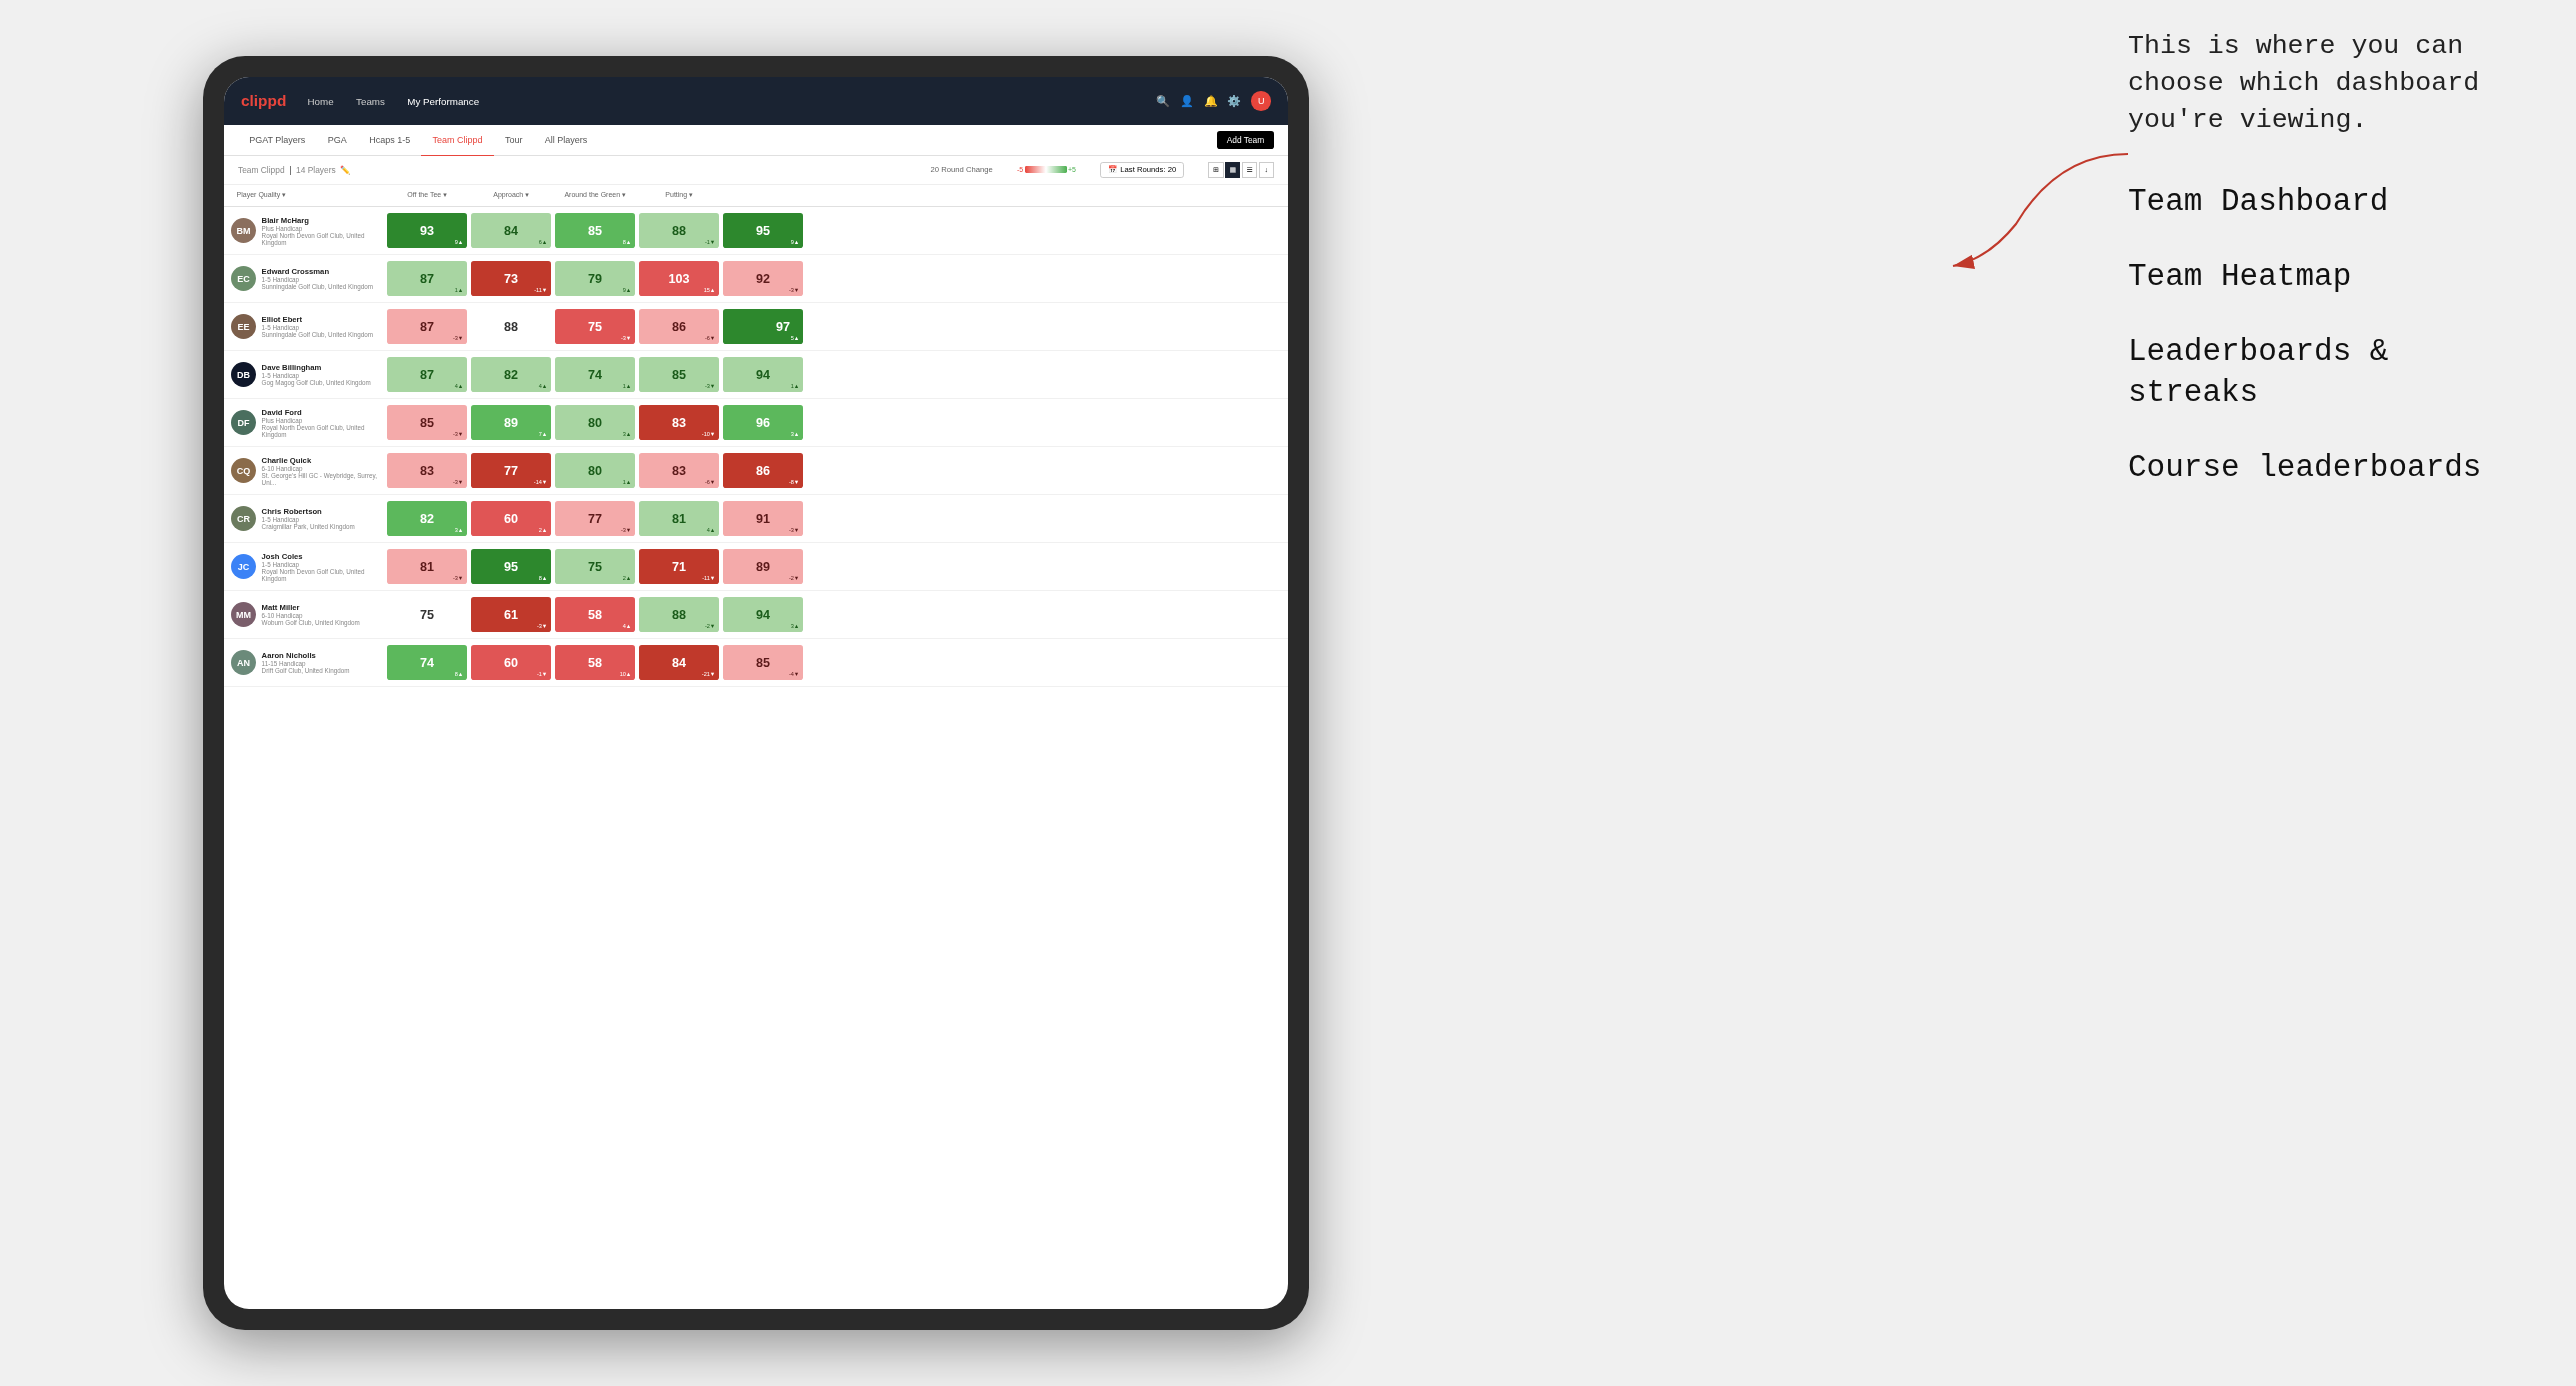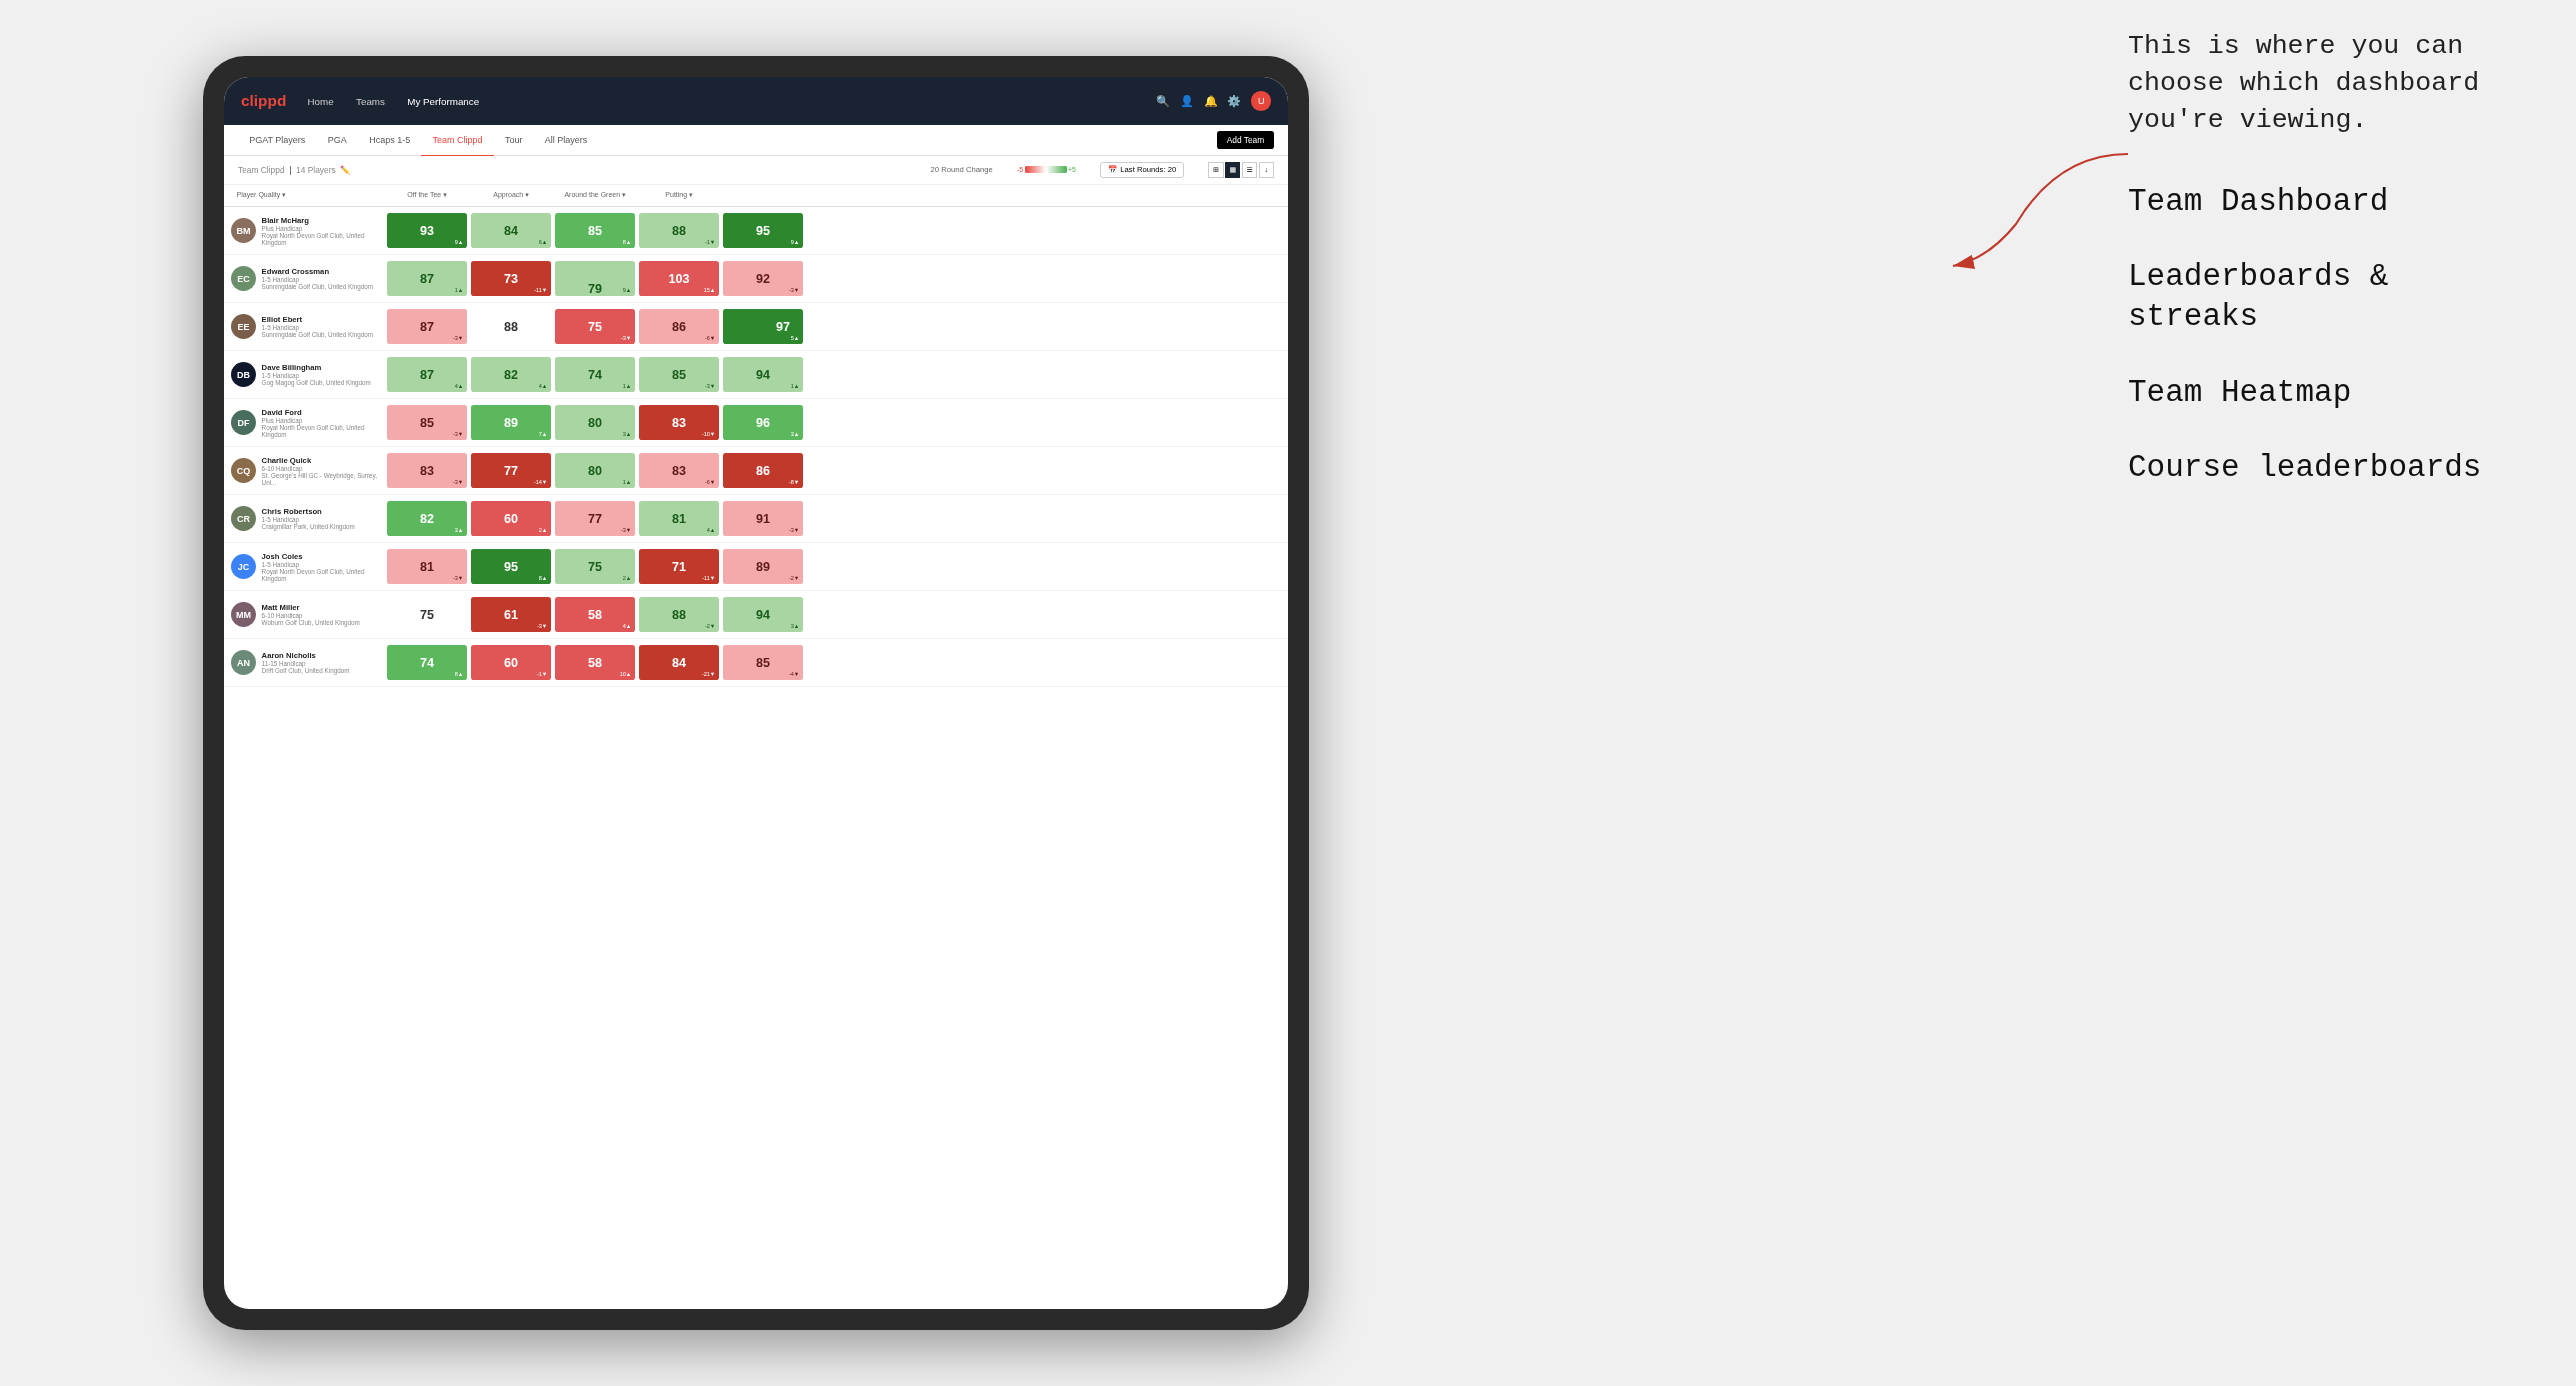--- a/index.html
+++ b/index.html
@@ -410,21 +410,21 @@
               </div>
             </div>
             <div style="display: flex; align-items: center; justify-content: center; height: 35px; margin: 0px 2.1px; border-radius: 2.8px; background: rgb(168, 213, 162); color: rgb(26, 92, 26); position: relative;">
               <span style="font-size: 12.6px; font-weight: 700;">87</span>
               <span style="font-size: 5.6px; position: absolute; bottom: 2.8px; right: 3.5px;">1▲</span>
             </div>
             <div style="display: flex; align-items: center; justify-content: center; height: 35px; margin: 0px 2.1px; border-radius: 2.8px; background: rgb(192, 57, 43); color: rgb(255, 255, 255); position: relative;">
               <span style="font-size: 12.6px; font-weight: 700;">73</span>
               <span style="font-size: 5.6px; position: absolute; bottom: 2.8px; right: 3.5px;">-11▼</span>
             </div>
-            <div style="display: flex; align-items: flex-end; justify-content: center; height: 35px; margin: 0px 2.1px; border-radius: 2.8px; background: rgb(168, 213, 162); color: rgb(26, 92, 26); position: relative;">
+            <div style="display: flex; align-items: center; justify-content: center; height: 35px; margin: 0px 2.1px; border-radius: 2.8px; background: rgb(168, 213, 162); color: rgb(26, 92, 26); position: relative;">
               <span style="font-size: 12.6px; font-weight: 700;">79</span>
               <span style="font-size: 5.6px; position: absolute; bottom: 2.8px; right: 3.5px;">9▲</span>
             </div>
             <div style="display: flex; align-items: center; justify-content: center; height: 35px; margin: 0px 2.1px; border-radius: 2.8px; background: rgb(224, 85, 85); color: rgb(255, 255, 255); position: relative;">
               <span style="font-size: 12.6px; font-weight: 700;">103</span>
               <span style="font-size: 5.6px; position: absolute; bottom: 2.8px; right: 3.5px;">15▲</span>
             </div>
             <div style="display: flex; align-items: center; justify-content: center; height: 35px; margin: 0px 2.1px; border-radius: 2.8px; background: rgb(244, 170, 170); color: rgb(92, 26, 26); position: relative;">
               <span style="font-size: 12.6px; font-weight: 700;">92</span>
               <span style="font-size: 5.6px; position: absolute; bottom: 2.8px; right: 3.5px;">-3▼</span>
@@ -671,22 +671,22 @@
         </div>
     </div>
 
   </div>
 </div>
 
 <div class="annotation-area">
   <div class="annotation-text">This is where you can choose which dashboard you're viewing.</div>
   <div class="annotation-items">
     <div class="annotation-item">Team Dashboard</div>
+    <div class="annotation-item">Team Heatmap</div>
     <div class="annotation-item">Leaderboards &amp; streaks</div>
-    <div class="annotation-item">Team Heatmap</div>
     <div class="annotation-item">Course leaderboards</div>
   </div>
 </div>
 
 <svg class="arrow-svg" viewBox="0 0 300 200" xmlns="http://www.w3.org/2000/svg">
   <defs>
     <marker id="arrowhead" markerWidth="10" markerHeight="7" refX="10" refY="3.5" orient="auto">
       <polygon points="0 0, 10 3.5, 0 7" fill="#c0392b"></polygon>
     </marker>
   </defs>

